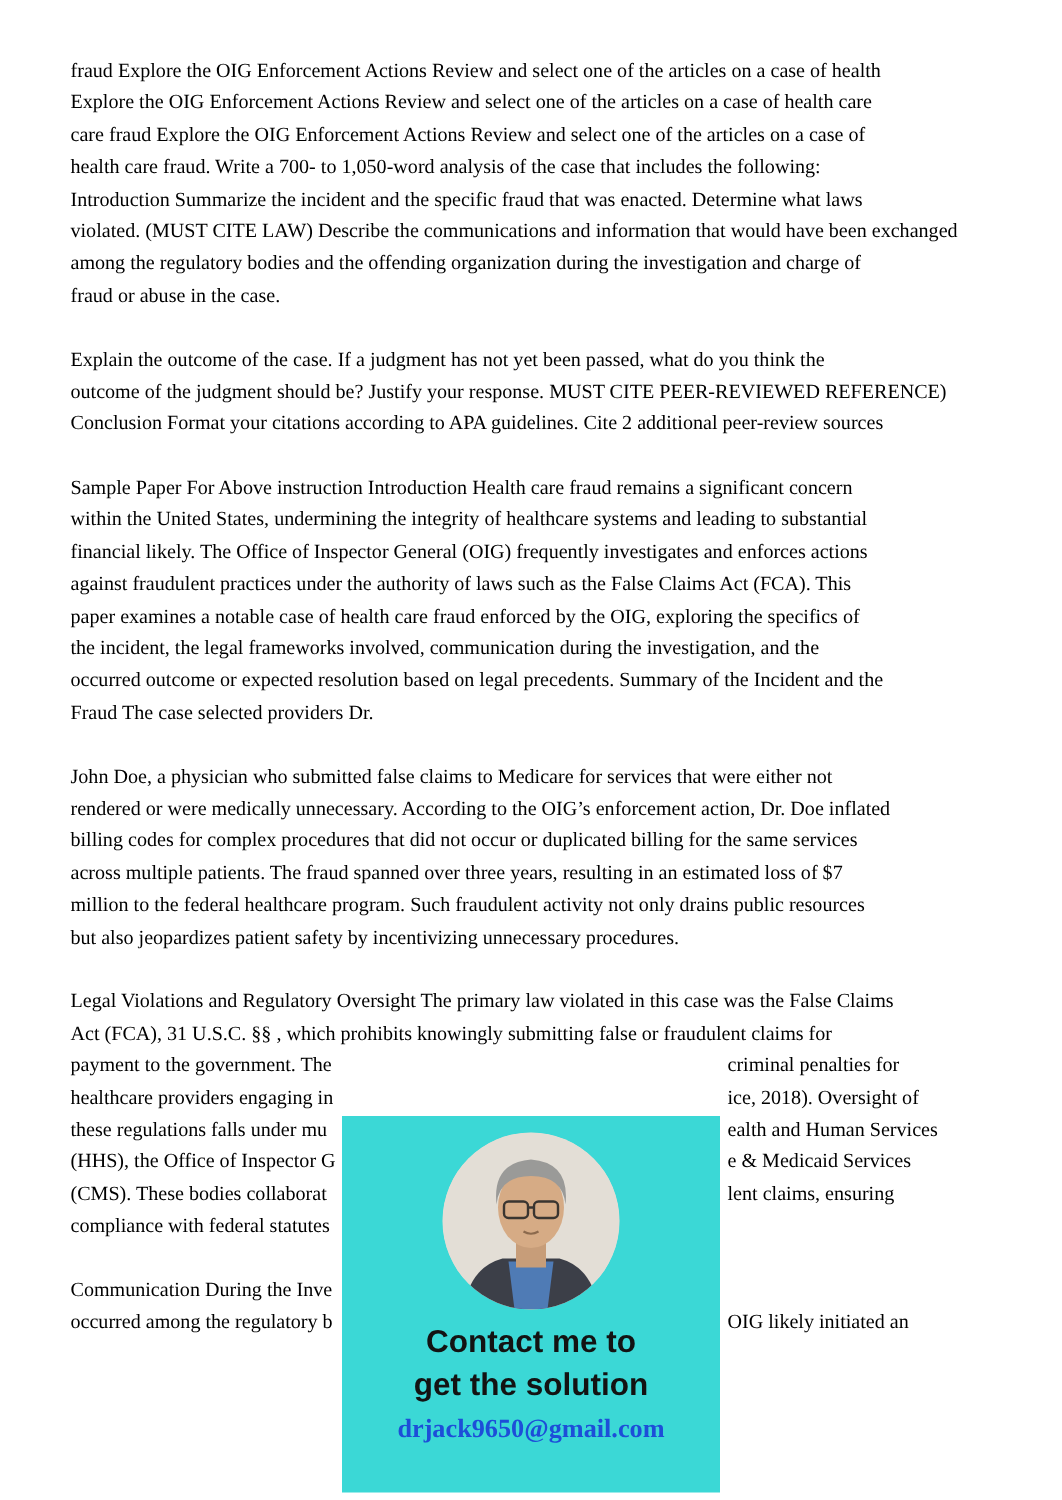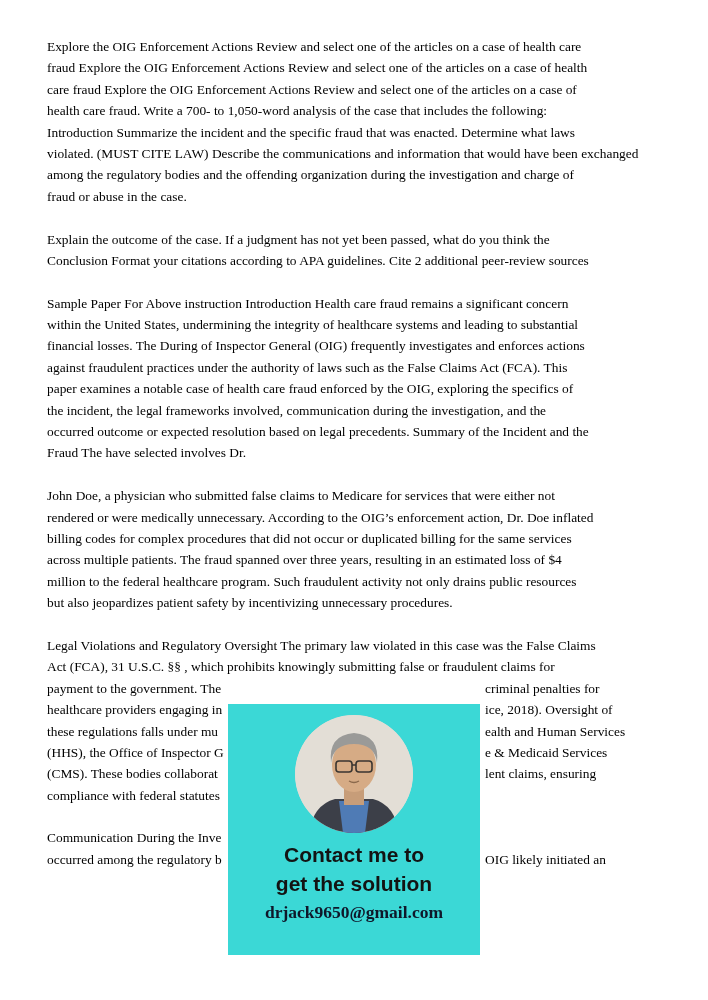--- a/index.html
+++ b/index.html
@@ -33,21 +33,21 @@
     white-space: nowrap;
   }
   .right-frag {
     position: absolute;
     left: 438px;
     top: 0;
   }
   .overlay {
     position: absolute;
     left: 228px;
-    top: 704px;
+    top: 744px;
     width: 252px;
     height: 251px;
     z-index: 5;
     text-align: center;
   }
   .photo {
     width: 118px;
     height: 118px;
     border-radius: 50%;
     margin: 11px auto 0 auto;
@@ -60,56 +60,57 @@
     font-weight: bold;
     font-size: 21px;
     line-height: 29px;
     color: #131313;
   }
   .email {
     margin-top: 4px;
     font-family: "Liberation Serif", serif;
     font-weight: bold;
     font-size: 17.5px;
-    color: #0f172a;
+    color: #1d4ed8;
   }
 </style>
 </head>
 <body>
 
 <div class="text-col" id="doc">
     <div class="para">
+      <div class="line">fraud Explore the OIG Enforcement Actions Review and select one of the articles on a case of health</div>
       <div class="line">Explore the OIG Enforcement Actions Review and select one of the articles on a case of health care</div>
-      <div class="line">fraud Explore the OIG Enforcement Actions Review and select one of the articles on a case of health</div>
       <div class="line">care fraud Explore the OIG Enforcement Actions Review and select one of the articles on a case of</div>
       <div class="line">health care fraud. Write a 700- to 1,050-word analysis of the case that includes the following:</div>
       <div class="line">Introduction Summarize the incident and the specific fraud that was enacted. Determine what laws</div>
       <div class="line">violated. (MUST CITE LAW) Describe the communications and information that would have been exchanged</div>
       <div class="line">among the regulatory bodies and the offending organization during the investigation and charge of</div>
       <div class="line">fraud or abuse in the case.</div>
     </div>
     <div class="para">
       <div class="line">Explain the outcome of the case. If a judgment has not yet been passed, what do you think the</div>
+      <div class="line">outcome of the judgment should be? Justify your response. MUST CITE PEER-REVIEWED REFERENCE)</div>
       <div class="line">Conclusion Format your citations according to APA guidelines. Cite 2 additional peer-review sources</div>
     </div>
     <div class="para">
       <div class="line">Sample Paper For Above instruction Introduction Health care fraud remains a significant concern</div>
       <div class="line">within the United States, undermining the integrity of healthcare systems and leading to substantial</div>
-      <div class="line">financial losses. The During of Inspector General (OIG) frequently investigates and enforces actions</div>
+      <div class="line">financial likely. The Office of Inspector General (OIG) frequently investigates and enforces actions</div>
       <div class="line">against fraudulent practices under the authority of laws such as the False Claims Act (FCA). This</div>
       <div class="line">paper examines a notable case of health care fraud enforced by the OIG, exploring the specifics of</div>
       <div class="line">the incident, the legal frameworks involved, communication during the investigation, and the</div>
       <div class="line">occurred outcome or expected resolution based on legal precedents. Summary of the Incident and the</div>
-      <div class="line">Fraud The have selected involves Dr.</div>
+      <div class="line">Fraud The case selected providers Dr.</div>
     </div>
     <div class="para">
       <div class="line">John Doe, a physician who submitted false claims to Medicare for services that were either not</div>
       <div class="line">rendered or were medically unnecessary. According to the OIG’s enforcement action, Dr. Doe inflated</div>
       <div class="line">billing codes for complex procedures that did not occur or duplicated billing for the same services</div>
-      <div class="line">across multiple patients. The fraud spanned over three years, resulting in an estimated loss of $4</div>
+      <div class="line">across multiple patients. The fraud spanned over three years, resulting in an estimated loss of $7</div>
       <div class="line">million to the federal healthcare program. Such fraudulent activity not only drains public resources</div>
       <div class="line">but also jeopardizes patient safety by incentivizing unnecessary procedures.</div>
     </div>
     <div class="para">
       <div class="line">Legal Violations and Regulatory Oversight The primary law violated in this case was the False Claims</div>
       <div class="line">Act (FCA), 31 U.S.C. §§ , which prohibits knowingly submitting false or fraudulent claims for</div>
       <div class="line"><span>payment to the government. The</span><span class="right-frag">criminal penalties for</span></div>
       <div class="line"><span>healthcare providers engaging in</span><span class="right-frag">ice, 2018). Oversight of</span></div>
       <div class="line"><span>these regulations falls under mu</span><span class="right-frag">ealth and Human Services</span></div>
       <div class="line"><span>(HHS), the Office of Inspector G</span><span class="right-frag">e &amp; Medicaid Services</span></div>

